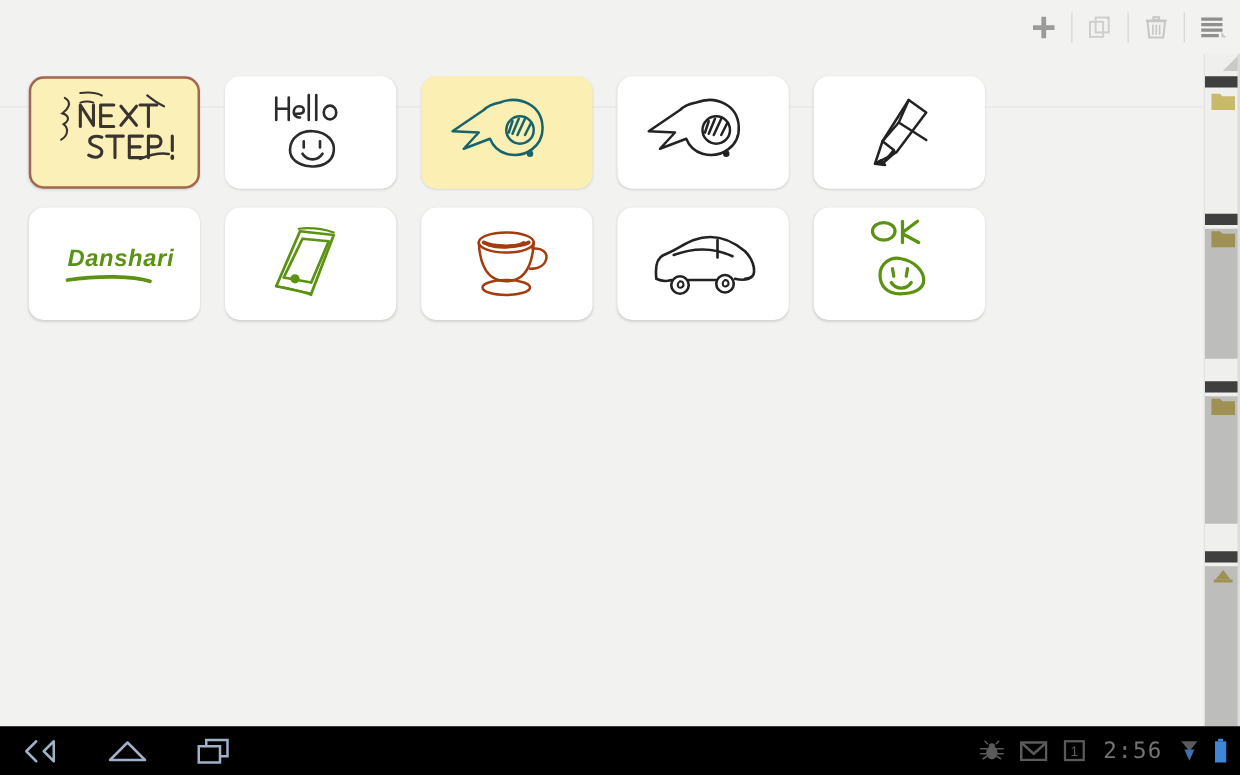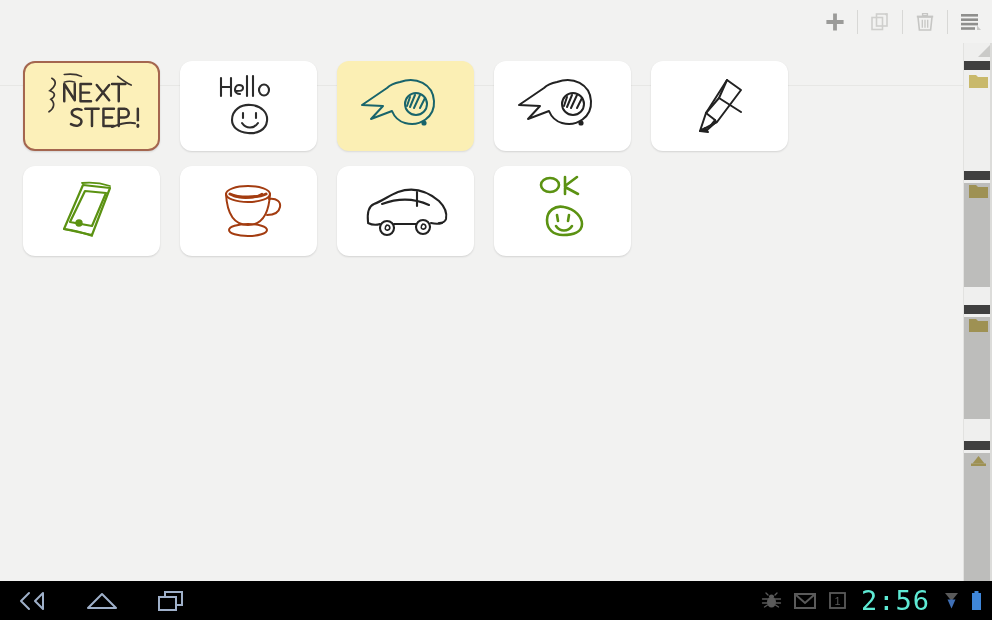--- a/index.html
+++ b/index.html
@@ -88,21 +88,21 @@
     position:absolute; left:0; bottom:0; width:992px; height:39px;
     background:#000000;
     display:flex; align-items:center;
   }
   #navbar .nav-left{ display:flex; align-items:center; padding-left:10px; gap:26px; }
   #navbar .nav-spacer{ flex:1; }
   #navbar .nav-right{ display:flex; align-items:center; padding-right:10px; gap:12px; }
   .nav-btn{ width:44px; height:36px; display:flex; align-items:center; justify-content:center; }
   .stat-ico{ display:flex; align-items:center; justify-content:center; }
   #clock{
-    color:#5eead4; font-size:27px; letter-spacing:1px;
+    color:#737373; font-size:18px; letter-spacing:1px;
     font-family:"DejaVu Sans Mono", monospace;
     line-height:1;
     padding:0 2px;
   }
   .topdivider{
     position:absolute; left:0; top:42px; width:963px; height:1px; background:#e7e7e5;
   }
 </style>
 </head>
 <body>
@@ -232,20 +232,26 @@
           <path d="M76 19l14 10-24 32-17 9 6-18z"></path>
           <path d="M55 52l9 7"></path>
           <path d="M64 59l-8 10 9-8z"></path>
           <path d="M49 70l5-3 3 4z" fill="#222222"></path>
           <path d="M76 19l-8 18 22 14"></path>
           <path d="M68 37l-13 15"></path>
         </g>
       </svg>
     </div>
 
+    <div class="card">
+      <svg class="thumb" viewBox="0 0 137 90">
+        <text x="31" y="47" fill="#5b9212" font-family="Liberation Sans, sans-serif" font-size="19" font-style="italic" font-weight="bold" letter-spacing="0.5">Danshari</text>
+        <path d="M31 58c28-4 52-3 66 1" fill="none" stroke="#5b9212" stroke-width="3" stroke-linecap="round"></path>
+      </svg>
+    </div>
 
     <div class="card">
       <svg class="thumb" viewBox="0 0 137 90">
         <g fill="none" stroke="#5b9212" stroke-width="2.2" stroke-linecap="round" stroke-linejoin="round">
           <path d="M60 19l27 3-18 47-28-6z"></path>
           <path d="M62 25l21 2-14 33-22-4z"></path>
           <circle cx="56" cy="57" r="2.6" fill="#5b9212"></circle>
           <path d="M59 17c9-1 19 0 28 3" stroke-width="1.8"></path>
           <path d="M41 63c9 1 20 4 28 7" stroke-width="1.8"></path>
         </g>

